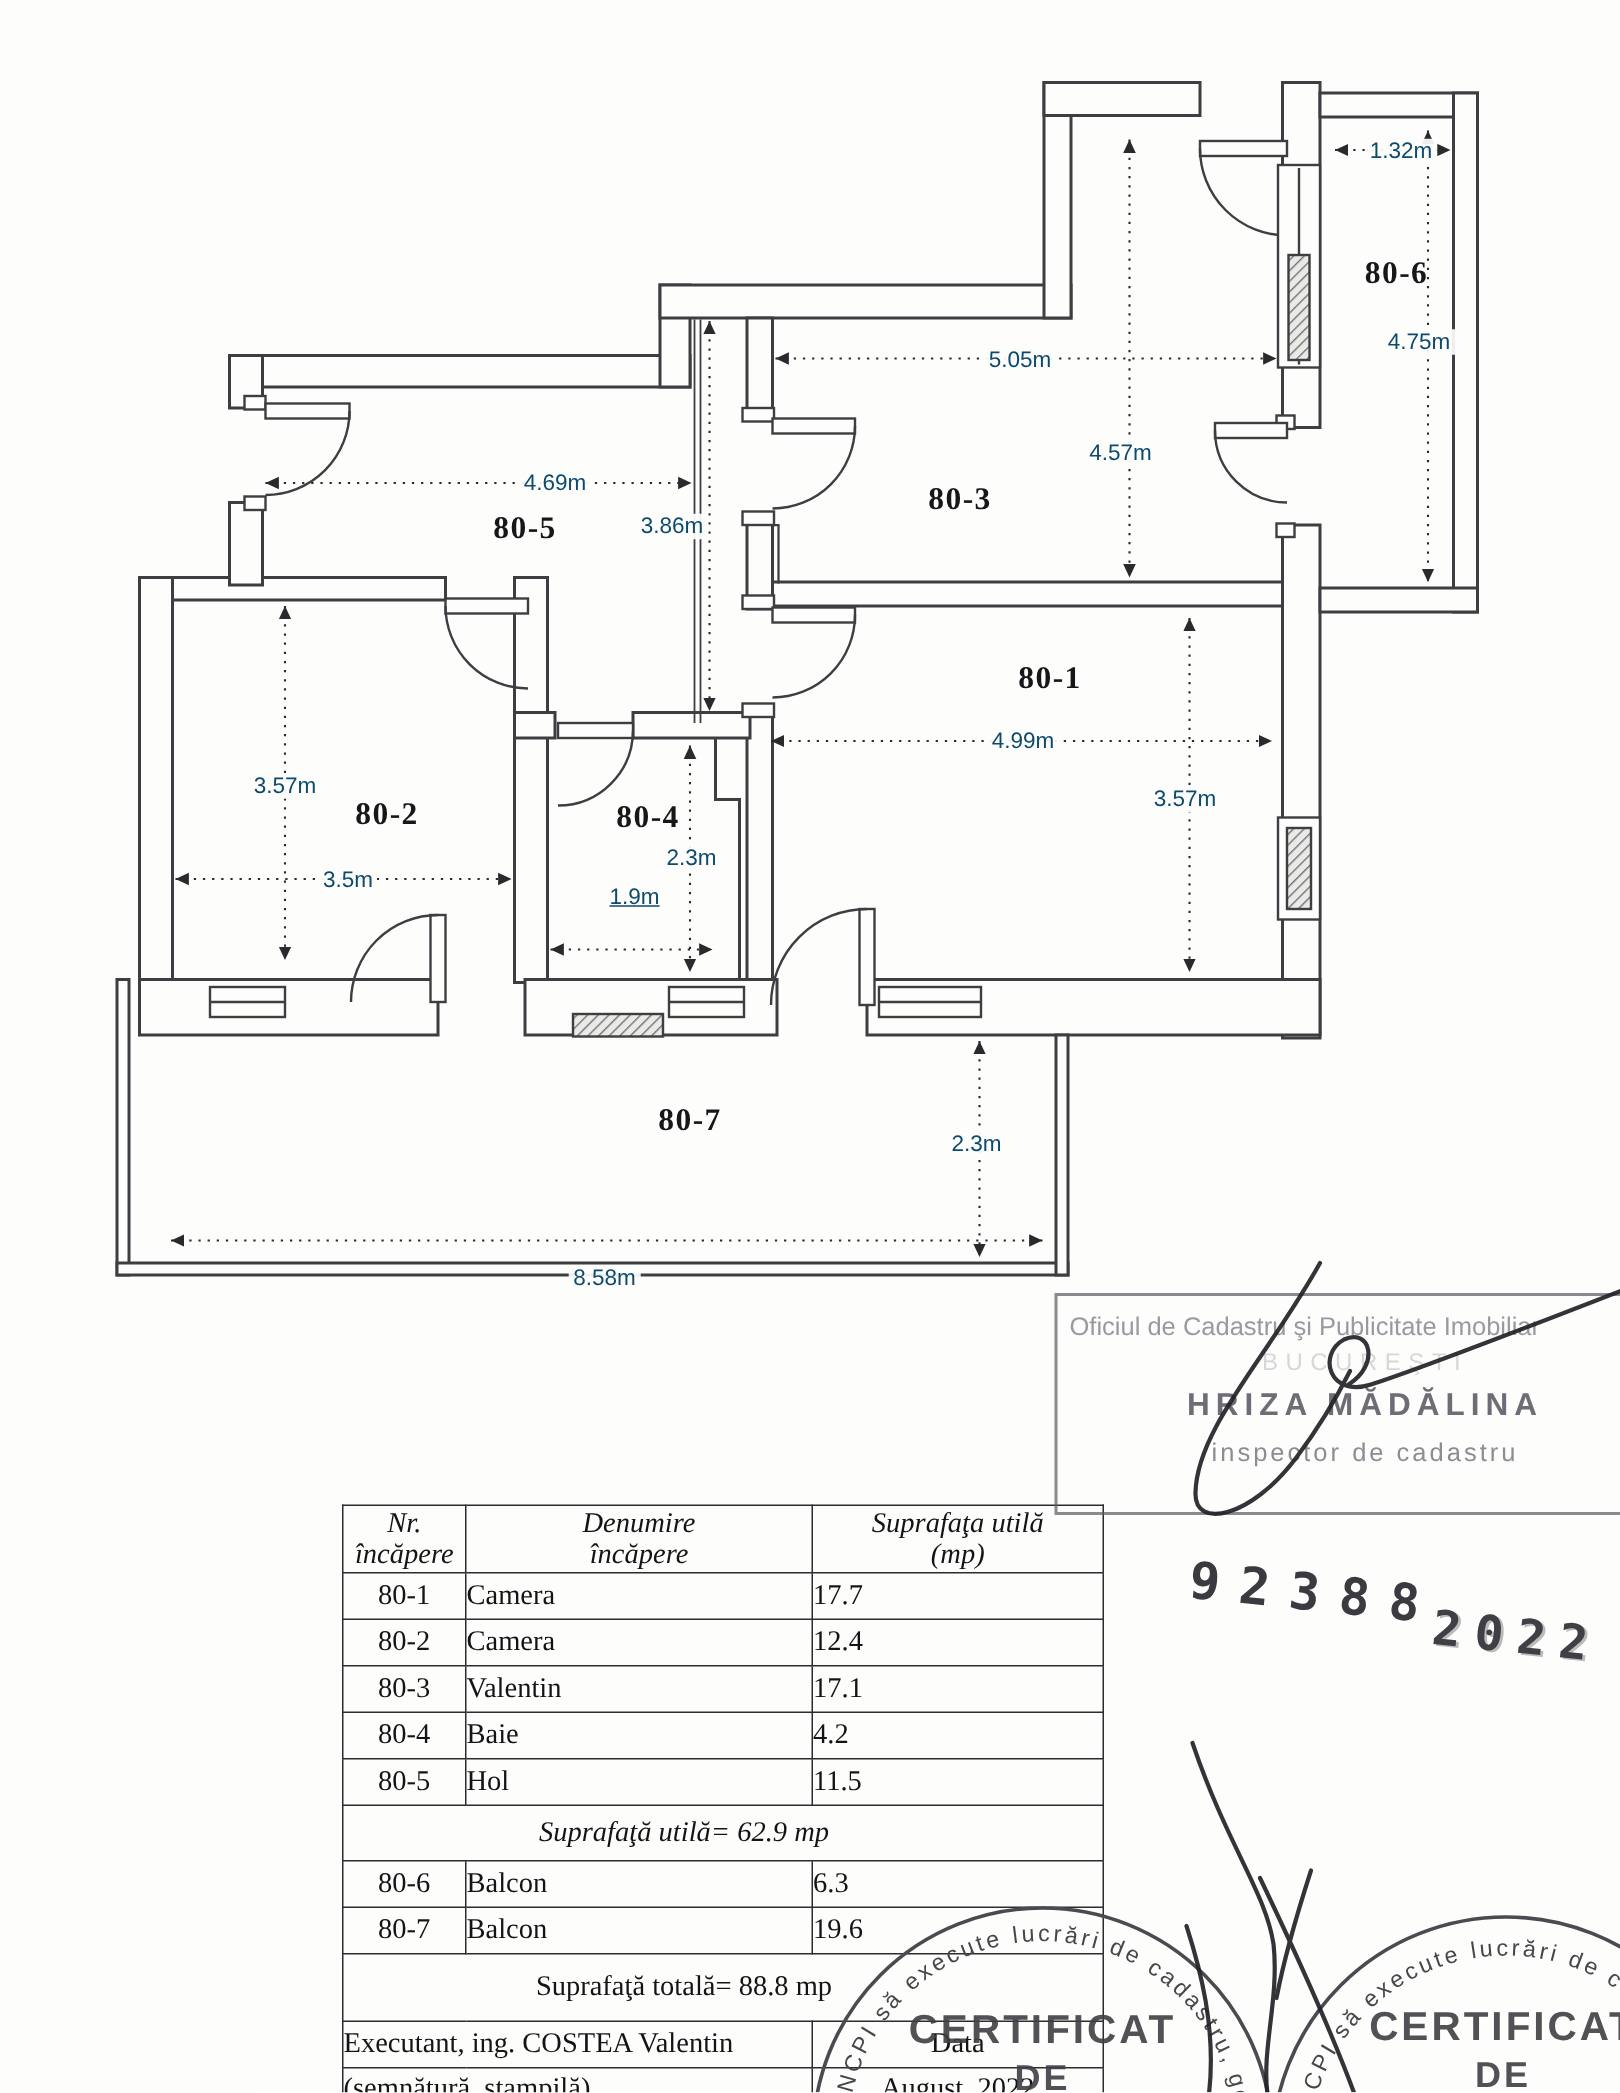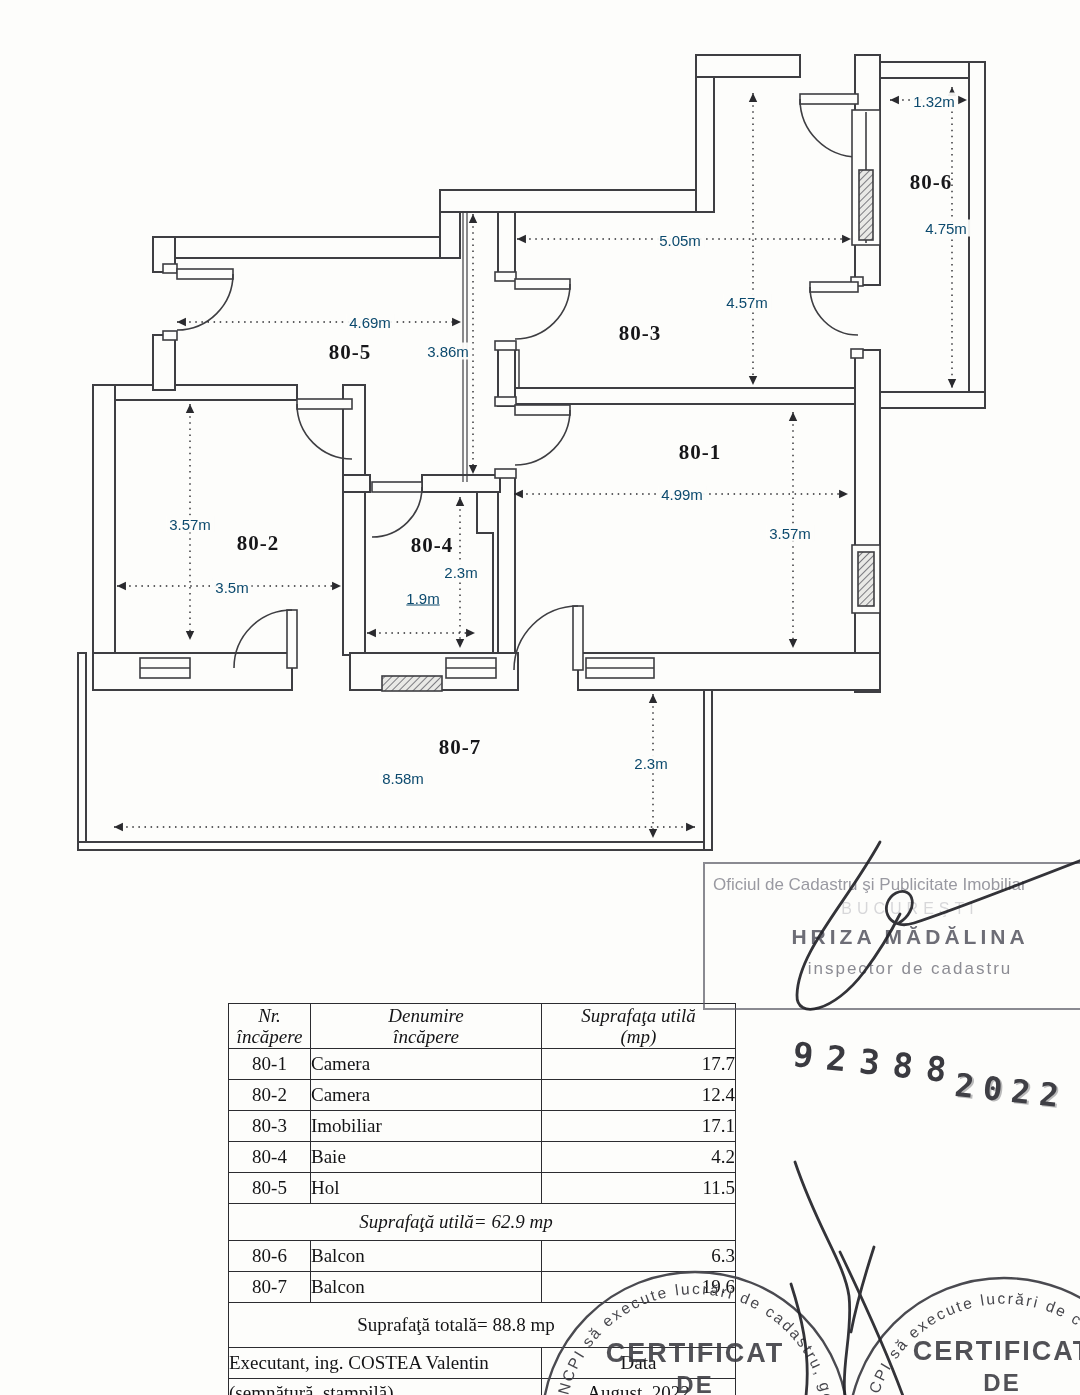--- a/index.html
+++ b/index.html
@@ -27,21 +27,21 @@
       font:bold 32px "DejaVu Sans Mono", monospace;color:#3f3f45;letter-spacing:9px;
       transform:rotate(6deg);transform-origin:left top;text-shadow:2px 1px 0 rgba(63,63,69,.35);}
   
   table.area{position:absolute;left:228px;top:1003px;z-index:1;border-collapse:collapse;
       table-layout:fixed;width:507px;font-family:"Liberation Serif", serif;color:#141416;}
   table.area td,table.area th{border:1.6px solid #2c2c30;font-weight:normal;
       font-size:19px;line-height:1.12;padding:0;vertical-align:middle;}
   table.area .hdr th{height:44px;text-align:center;font-size:19px;font-style:italic;}
   td.c1{width:82px;text-align:center;}
   td.c2{width:231px;text-align:left;padding-left:11px;margin-top:39px;}
-  td.c3{width:194px;text-align:right;}
+  td.c3{width:194px;text-align:left;}
   tr.h30 td{height:30px;}
   tr.h36 td{height:36px;font-style:italic;}
   tr.h44 td{height:44px;}
   tr.h28 td{height:28px;}
   .merged{ text-align:center;font-size:20px;}
   .merged span{position:relative;left:-26px;}
   td.exe{ text-align:left;padding-left:8px;font-size:18px;}
   td.sig{ text-align:left;padding-left:8px;font-size:16px;}
   td.datec{text-align:center;font-size:18px;}
 </style>
@@ -69,21 +69,21 @@
           <td class="c2">Camera</td>
           <td class="c3">17.7</td>
         </tr>
         <tr class="h30">
           <td class="c1">80-2</td>
           <td class="c2">Camera</td>
           <td class="c3">12.4</td>
         </tr>
         <tr class="h30">
           <td class="c1">80-3</td>
-          <td class="c2">Imobiliar</td>
+          <td class="c2">Valentin</td>
           <td class="c3">17.1</td>
         </tr>
         <tr class="h30">
           <td class="c1">80-4</td>
           <td class="c2">Baie</td>
           <td class="c3">4.2</td>
         </tr>
         <tr class="h30">
           <td class="c1">80-5</td>
           <td class="c2">Hol</td>
@@ -280,15 +280,15 @@
       <div class="dim-label" style="left: 747px; top: 302px;">4.57m</div>
       <div class="dim-label" style="left: 934px; top: 101px;">1.32m</div>
       <div class="dim-label" style="left: 946px; top: 228px;">4.75m</div>
       <div class="dim-label" style="left: 190px; top: 524px;">3.57m</div>
       <div class="dim-label" style="left: 232px; top: 587px;">3.5m</div>
       <div class="dim-label" style="left: 461px; top: 572px;">2.3m</div>
       <div class="dim-label" style="left: 423px; top: 598px; text-decoration: underline;">1.9m</div>
       <div class="dim-label" style="left: 682px; top: 494px;">4.99m</div>
       <div class="dim-label" style="left: 790px; top: 533px;">3.57m</div>
       <div class="dim-label" style="left: 651px; top: 763px;">2.3m</div>
-      <div class="dim-label" style="left: 403px; top: 778px;">8.58m</div>
+      <div class="dim-label" style="left: 403px; top: 852px;">8.58m</div>
     </div>
 </div>
 
 </body></html>

